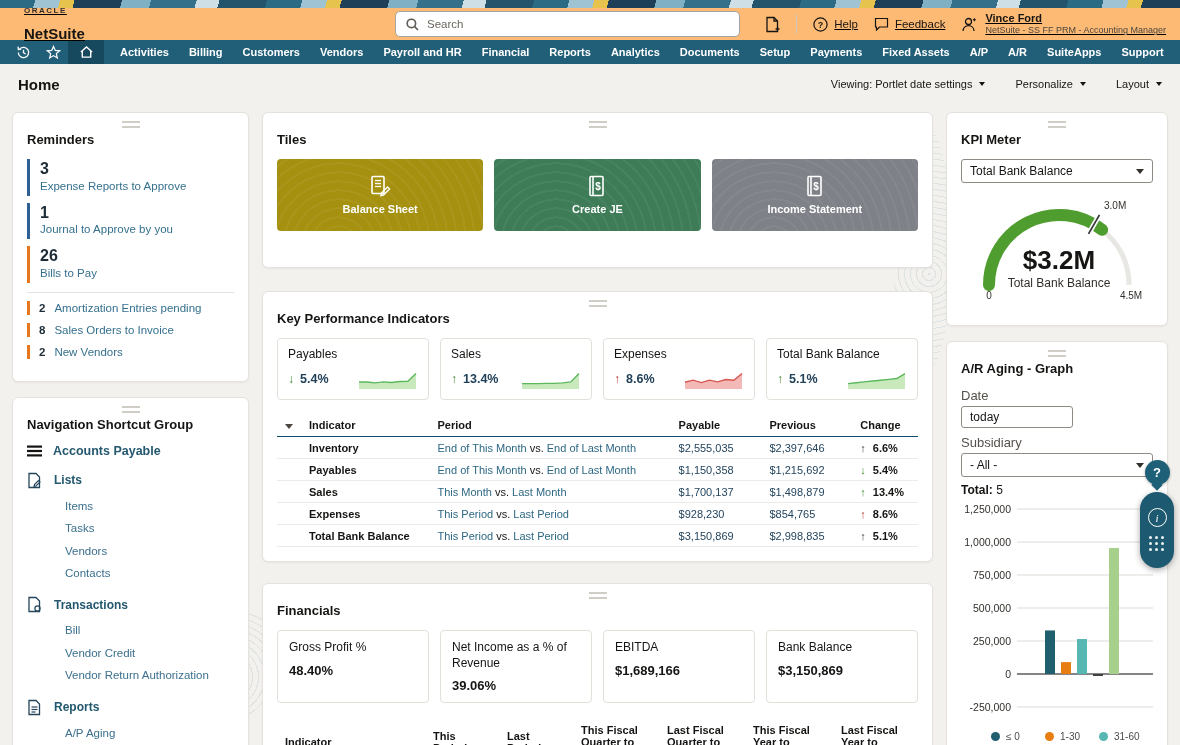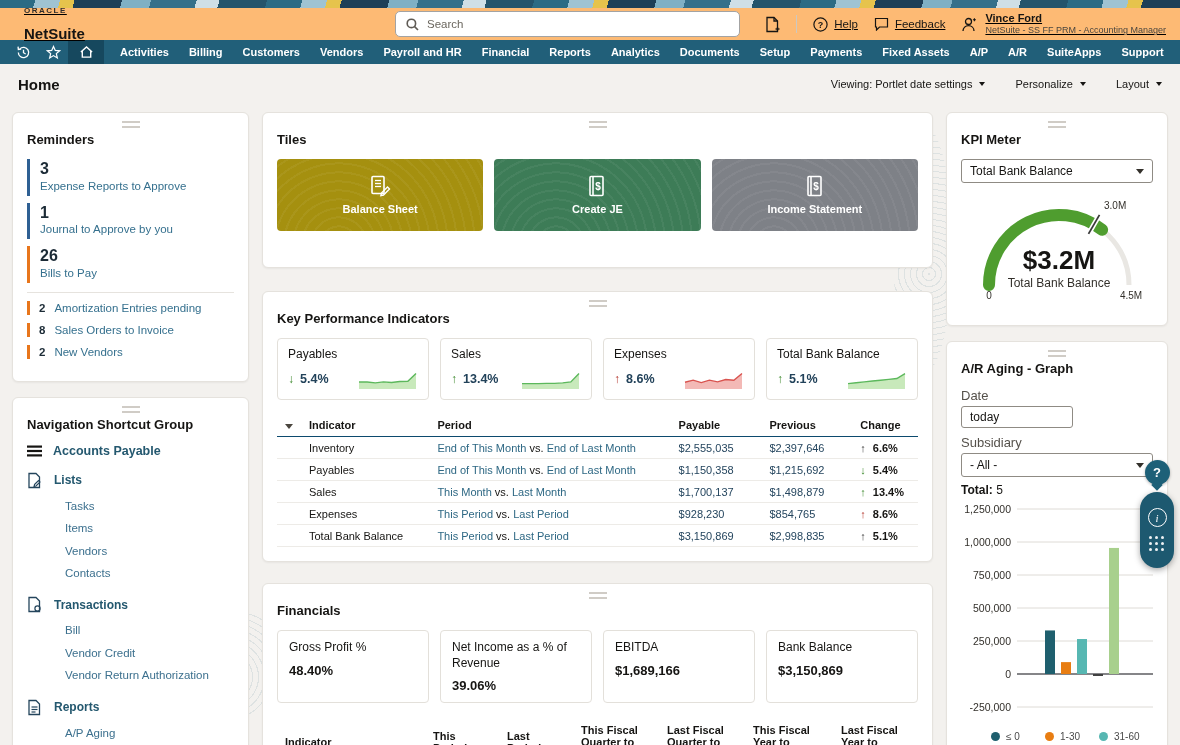--- a/index.html
+++ b/index.html
@@ -82,21 +82,21 @@
   .kpi-card{flex:1;border:1px solid #e3e0da;border-radius:4px;padding:8px 10px 9px;background:#fff;}
   .kpi-card-title{font-size:12px;color:#161513;}
   .kpi-line{display:flex;align-items:center;gap:6px;margin-top:7px;}
   .kpi-arrow{font-size:12px;font-weight:bold;}
   .kpi-value{font-size:12.5px;font-weight:bold;color:#22425a;}
   .kpi-spark{margin-left:auto;}
 
   table{border-collapse:collapse;width:100%;}
   .data-table th{font-size:11px;font-weight:600;color:#161513;text-align:left;padding:5px 8px;border-bottom:1px solid #0c4a6e;vertical-align:middle;}
   .data-table td{font-size:11px;padding:4.5px 8px;border-bottom:1px solid #edebe7;vertical-align:middle;}
-  .cell-ind{font-weight:400;color:#161513;}
+  .cell-ind{font-weight:700;color:#161513;}
   .cell-link{color:#2e6884;margin-top:8px;}
   .cell-vs{color:#161513;}
   .cell-money{color:#24455e;}
   .cell-change{font-weight:bold;color:#161513;white-space:nowrap;}
   .chg-arrow{font-weight:bold;margin-right:7px;}
   .th-caret{width:0;height:0;border-left:4px solid transparent;border-right:4px solid transparent;border-top:5px solid #4a463f;display:inline-block;}
 
   
   .fin-row{display:flex;gap:11px;margin-bottom:16px;}
   .fin-card{flex:1;border:1px solid #e3e0da;border-radius:4px;padding:9px 11px;min-height:73px;background:#fff;}
@@ -290,22 +290,22 @@
         <div id="sc-sections">
             <div class="sc-section">
               <div class="sc-sec-head">
                 <svg width="15" height="17" viewBox="0 0 15 17">
                   <path d="M2 1.5 h7 l3.5 3.5 v10.5 h-10.5 z" fill="none" stroke="#24455c" stroke-width="1.3"></path>
                   <path d="M7.5 12.5 l4-4 1.5 1.5 -4 4 -2 .5 z" fill="none" stroke="#24455c" stroke-width="1.1"></path>
                 </svg>
                 <span class="sc-sec-label">Lists</span>
               </div>
               <div class="sc-links">
+                <div><span class="sc-link">Items</span></div>
                 <div><span class="sc-link">Tasks</span></div>
-                <div><span class="sc-link">Items</span></div>
                 <div><span class="sc-link">Vendors</span></div>
                 <div><span class="sc-link">Contacts</span></div>
               </div>
             </div>
             <div class="sc-section">
               <div class="sc-sec-head">
                 <svg width="15" height="17" viewBox="0 0 15 17">
                   <path d="M2 1.5 h7 l3.5 3.5 v10.5 h-10.5 z" fill="none" stroke="#24455c" stroke-width="1.3"></path>
                   <circle cx="10.5" cy="12.5" r="2.6" fill="none" stroke="#24455c" stroke-width="1.2"></circle>
                 </svg>

